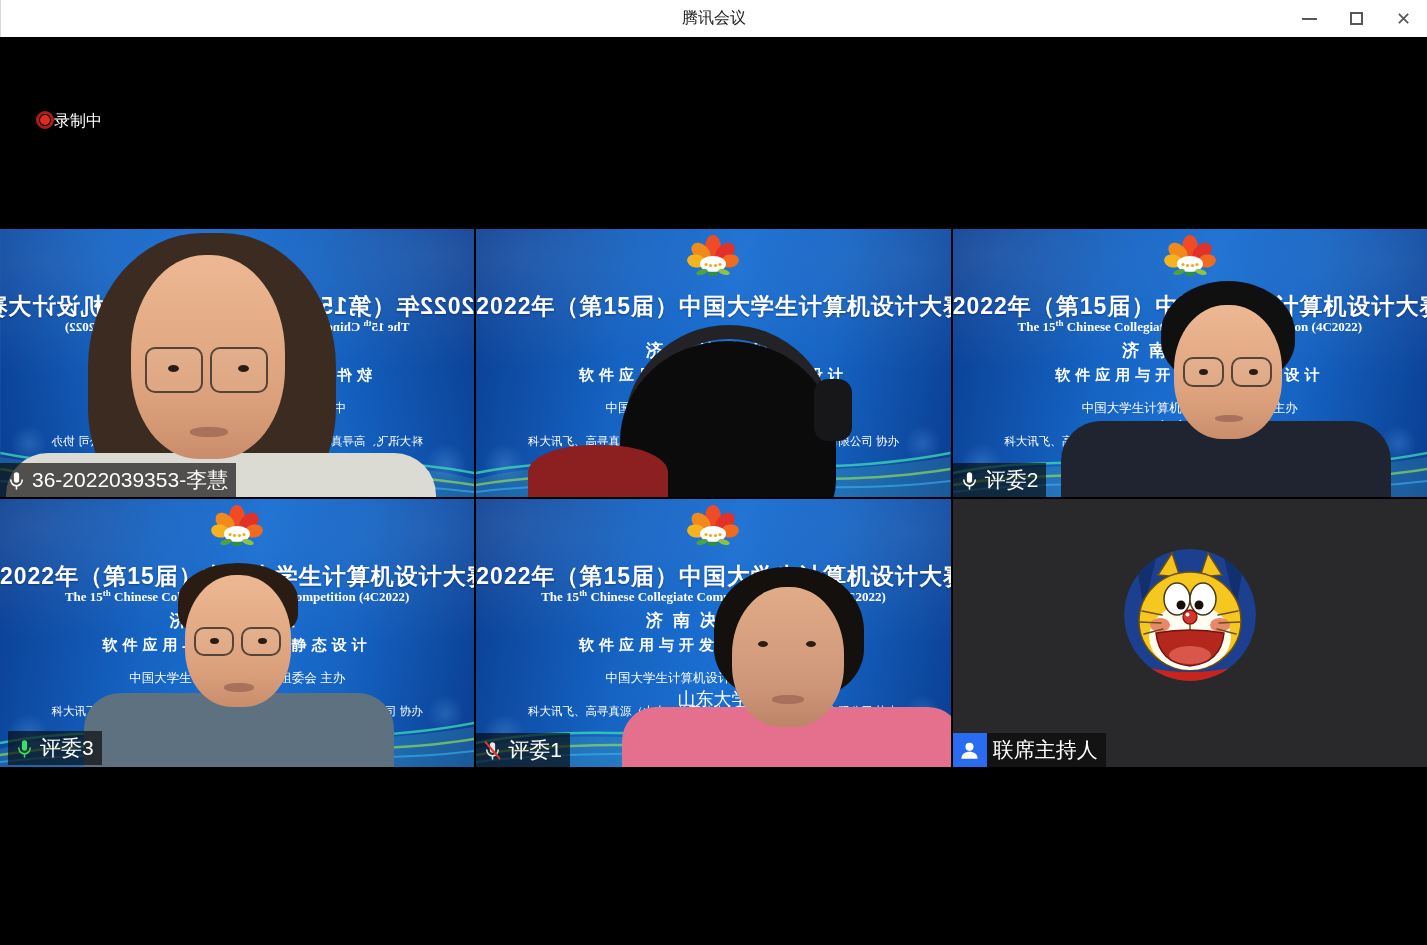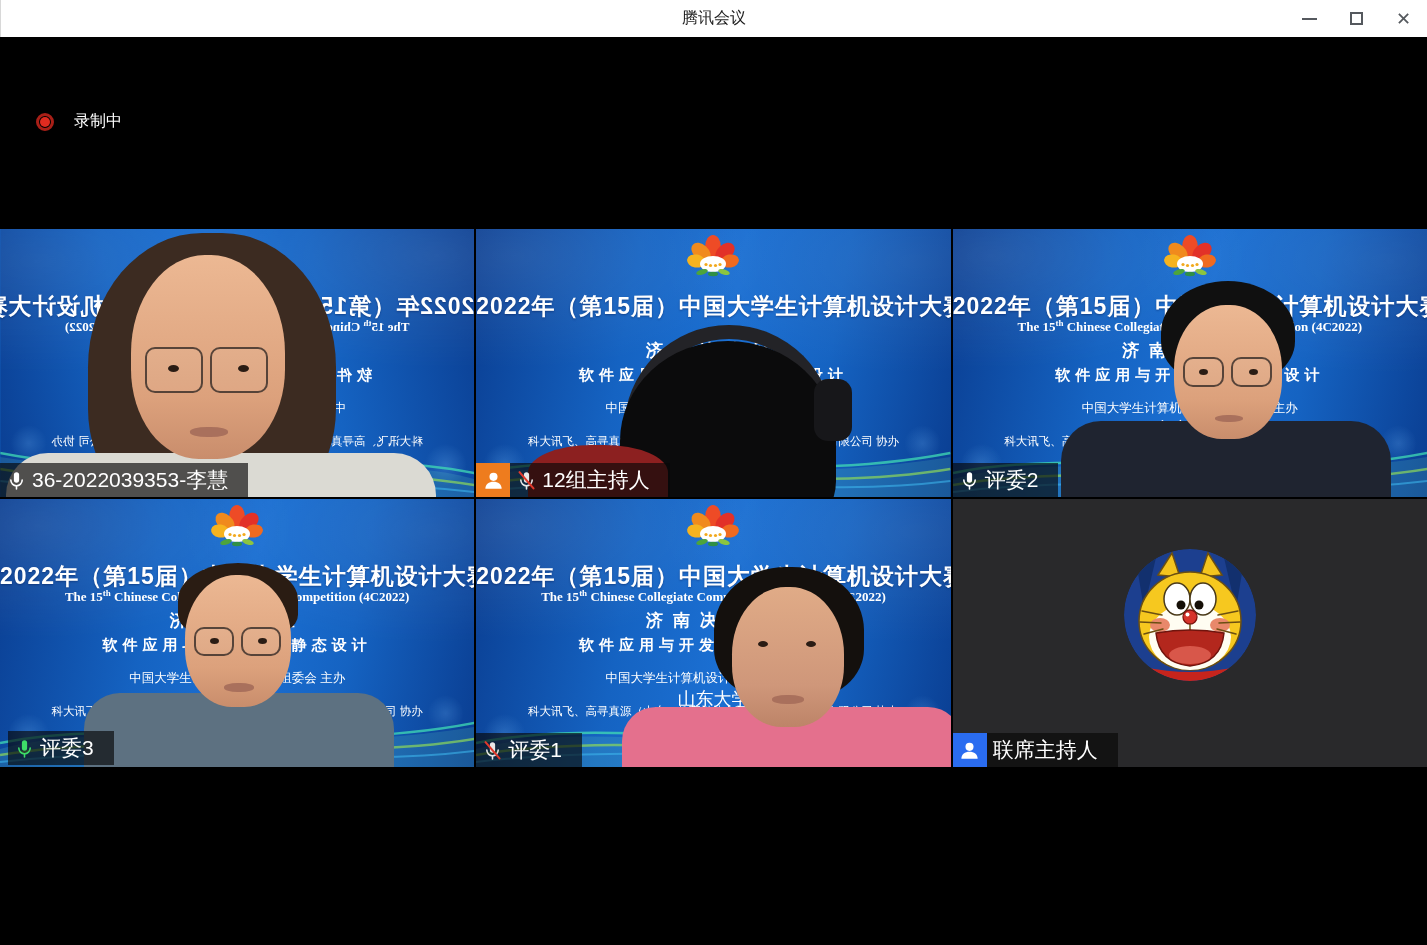--- a/index.html
+++ b/index.html
@@ -21,21 +21,21 @@
     font-size:16px;color:#1a1a1a;}
   .win-controls{position:absolute;right:0;top:0;height:37px;display:flex;}
   .win-btn{width:47px;height:37px;display:flex;align-items:center;justify-content:center;
     color:#55595e;font-size:15px;cursor:pointer;background:transparent;border:none;}
   .win-btn .glyph-min{display:block;width:15px;height:2px;background:#55595e;}
   .win-btn .glyph-max{display:block;width:13px;height:13px;border:2px solid #55595e;}
   .win-btn .glyph-close{font-size:18px;line-height:1;color:#55595e;}
 
   
   .stage{position:absolute;top:37px;left:0;right:0;bottom:0;background:#000;}
-  .recording{position:absolute;left:36px;top:74px;display:flex;align-items:center;gap:20px;}
+  .recording{position:absolute;left:36px;top:74px;display:flex;align-items:flex-start;}
   .rec-ring{width:18px;height:18px;border-radius:50%;border:3px solid var(--recording-ring);
     display:flex;align-items:center;justify-content:center;background:#000;}
   .rec-dot{width:10px;height:10px;border-radius:50%;background:var(--recording-red);}
   .recording-label{color:#fff;font-size:16px;}
 
   
   .grid{position:absolute;top:192px;left:0;width:1427px;height:538px;background:#000;
     display:grid;grid-template-columns:1fr 1fr 1fr;grid-template-rows:1fr 1fr;gap:2px;}
   .tile{position:relative;overflow:hidden;background:var(--banner-blue-mid);}
   .tile--dark{background:var(--tile-dark);}
@@ -75,21 +75,21 @@
   .eye{position:absolute;background:#2a1c14;border-radius:50%;}
   .mouth{position:absolute;background:#a9705c;border-radius:45%;}
 
   
   .label-row{position:absolute;left:0;bottom:0;display:flex;align-items:stretch;z-index:5;}
   .tile--active .label-row{left:8px;bottom:2px;}
   .badge{width:34px;height:34px;display:flex;align-items:center;justify-content:center;}
   .badge--host{background:var(--host-badge);}
   .badge--cohost{background:var(--cohost-badge);}
   .label{display:flex;align-items:center;gap:5px;background:var(--label-bg);
-    color:#fff;font-size:21px;padding:0 20px 0 6px;height:34px;}
+    color:#fff;font-size:21px;padding:0 8px 0 6px;height:34px;}
   .mic{flex:0 0 auto;}
   .mic--on{color:#fff;}
   .mic--speaking{color:var(--mic-active);}
   .mic--muted{color:#e8e8e8;}
 
   
   .avatar-wrap{position:absolute;left:50%;top:50px;transform:translateX(-50%);
     width:132px;height:132px;border-radius:50%;overflow:hidden;}
 </style>
 </head>
@@ -215,34 +215,20 @@
           <div class="banner-line bl-coorg">科大讯飞、高寻真源（山东）教育科技有限公司、电子科技有限公司 协办</div>
           <svg class="waves" viewBox="0 0 478 66" preserveAspectRatio="none">
               <use href="#wave-set"></use>
             </svg>
         </div>
         <div class="person">
           <div class="shape" style="left:148px;top:96px;width:210px;height:128px;border:14px solid #232327;border-bottom:none;border-radius:105px 105px 0 0;background:transparent;"></div>
           <div class="shape" style="left:144px;top:112px;width:216px;height:200px;background:#0b0b0c;border-radius:50% 50% 30% 30%;"></div>
           <div class="shape" style="left:338px;top:150px;width:38px;height:62px;background:#17171a;border-radius:14px;"></div>
           <div class="shape" style="left:52px;top:216px;width:140px;height:60px;background:#8c2020;border-radius:46% 46% 0 0;"></div>
-        </div>
-        <div class="label-row">
-          <div class="badge badge--host">
-            <svg width="23" height="23" viewBox="0 0 24 24">
-                <use href="#person-shape"></use>
-              </svg>
-          </div>
-          <div class="label">
-            <svg class="mic mic--muted" width="21" height="21" viewBox="0 0 24 24">
-                <use href="#mic-shape"></use>
-                <line x1="4" y1="2.5" x2="20" y2="21" stroke="var(--muted-slash)" stroke-width="2.4" stroke-linecap="round"></line>
-              </svg>
-            <span>12组主持人</span>
-          </div>
         </div>
       </div>
 
       <div class="tile">
         <div class="banner">
           <div class="banner-logo">
               <svg width="56" height="48" viewBox="0 0 56 48">
                 <use href="#logo-flower"></use>
               </svg>
             </div>

